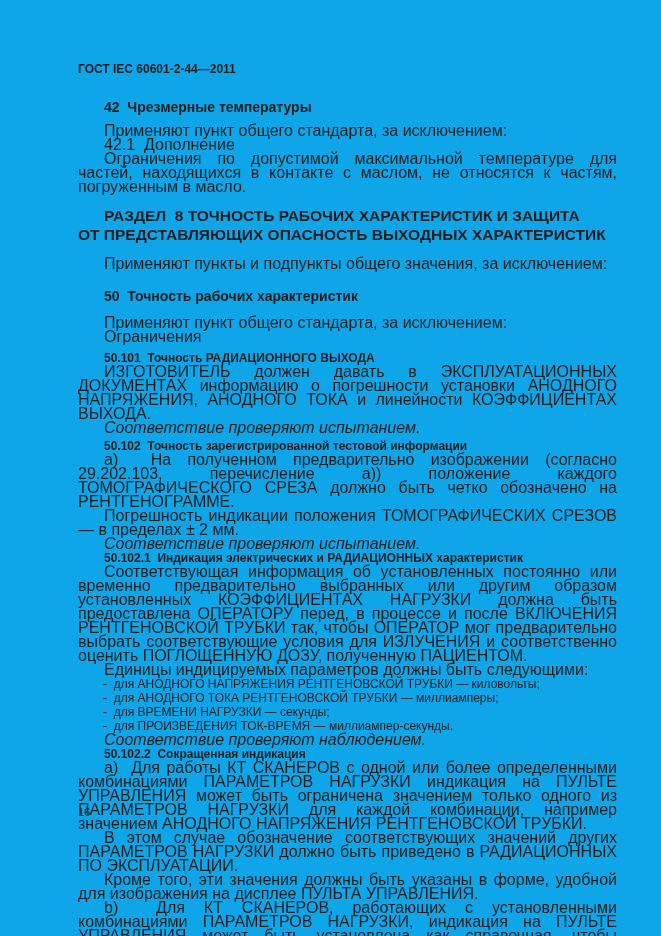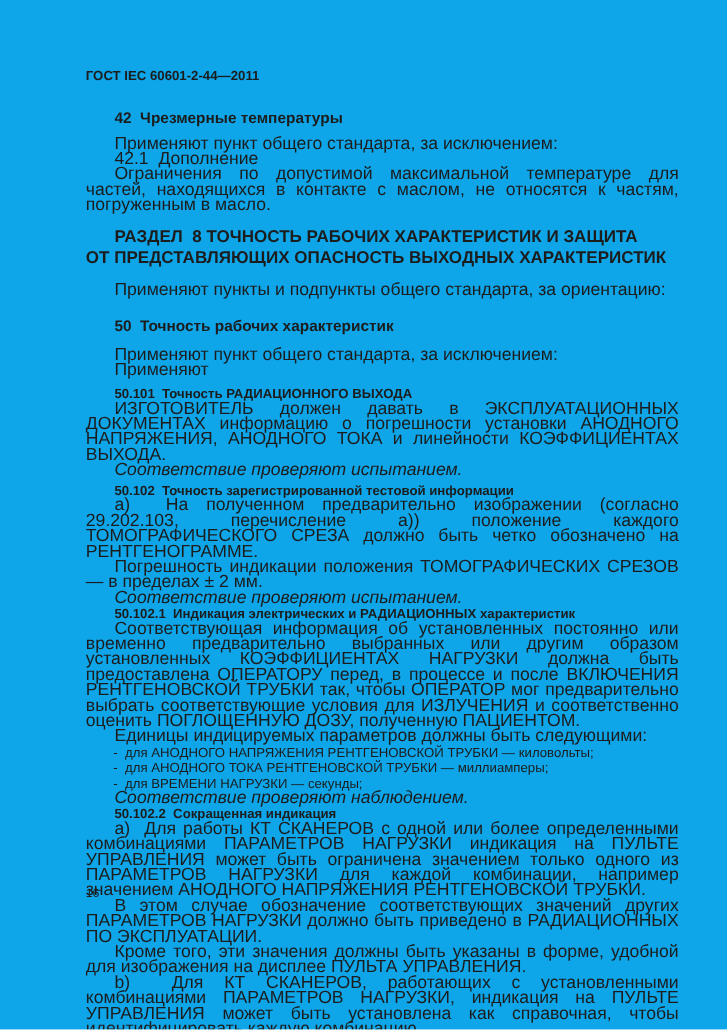--- a/index.html
+++ b/index.html
@@ -91,41 +91,42 @@
 
     <h2 class="h-main">42&nbsp; Чрезмерные температуры</h2>
     <p class="p first-after-h42">Применяют пункт общего стандарта, за исключением:</p>
     <p class="p">42.1&nbsp; Дополнение</p>
     <p class="p">Ограничения по допустимой максимальной температуре для частей, находящихся в контакте с маслом, не относятся к частям, погруженным в масло.</p>
 
     <div class="h-razdel">
       <div class="rl">РАЗДЕЛ&nbsp; 8 ТОЧНОСТЬ РАБОЧИХ ХАРАКТЕРИСТИК И ЗАЩИТА</div>
       <div>ОТ ПРЕДСТАВЛЯЮЩИХ ОПАСНОСТЬ ВЫХОДНЫХ ХАРАКТЕРИСТИК</div>
     </div>
-    <p class="p after-razdel">Применяют пункты и подпункты общего стандарта, за ориентацию:</p>
+    <p class="p after-razdel">Применяют пункты и подпункты общего значения, за исключением:</p>
 
     <h2 class="h-main h50">50&nbsp; Точность рабочих характеристик</h2>
     <p class="p first-after-h50">Применяют пункт общего стандарта, за исключением:</p>
-    <p class="p">Применяют</p>
+    <p class="p">Ограничения</p>
 
     <h3 class="h-sub sp7">50.101&nbsp; Точность РАДИАЦИОННОГО ВЫХОДА</h3>
     <p class="p">ИЗГОТОВИТЕЛЬ должен давать в ЭКСПЛУАТАЦИОННЫХ ДОКУМЕНТАХ информацию о погрешности установки АНОДНОГО НАПРЯЖЕНИЯ, АНОДНОГО ТОКА и линейности КОЭФФИЦИЕНТАХ ВЫХОДА.</p>
     <p class="p compliance">Соответствие проверяют испытанием.</p>
 
     <h3 class="h-sub sp4">50.102&nbsp; Точность зарегистрированной тестовой информации</h3>
     <p class="p">a)&nbsp; На полученном предварительно изображении (согласно 29.202.103, перечисление a)) положение каждого ТОМОГРАФИЧЕСКОГО СРЕЗА должно быть четко обозначено на РЕНТГЕНОГРАММЕ.</p>
     <p class="p">Погрешность индикации положения ТОМОГРАФИЧЕСКИХ СРЕЗОВ — в пределах ± 2 мм.</p>
     <p class="p compliance">Соответствие проверяют испытанием.</p>
 
     <h3 class="h-sub">50.102.1&nbsp; Индикация электрических и РАДИАЦИОННЫХ характеристик</h3>
     <p class="p">Соответствующая информация об установленных постоянно или временно предварительно выбранных или другим образом установленных КОЭФФИЦИЕНТАХ НАГРУЗКИ должна быть предоставлена ОПЕРАТОРУ перед, в процессе и после ВКЛЮЧЕНИЯ РЕНТГЕНОВСКОЙ ТРУБКИ так, чтобы ОПЕРАТОР мог предварительно выбрать соответствующие условия для ИЗЛУЧЕНИЯ и соответственно оценить ПОГЛОЩЕННУЮ ДОЗУ, полученную ПАЦИЕНТОМ.</p>
     <p class="p">Единицы индицируемых параметров должны быть следующими:</p>
     <div class="li">-&nbsp; для АНОДНОГО НАПРЯЖЕНИЯ РЕНТГЕНОВСКОЙ ТРУБКИ — киловольты;</div>
     <div class="li">-&nbsp; для АНОДНОГО ТОКА РЕНТГЕНОВСКОЙ ТРУБКИ — миллиамперы;</div>
     <div class="li">-&nbsp; для ВРЕМЕНИ НАГРУЗКИ — секунды;</div>
+    <div class="li">-&nbsp; для ПРОИЗВЕДЕНИЯ ТОК-ВРЕМЯ — миллиампер-секунды.</div>
     <p class="p compliance">Соответствие проверяют наблюдением.</p>
 
     <h3 class="h-sub">50.102.2&nbsp; Сокращенная индикация</h3>
     <p class="p">a)&nbsp; Для работы КТ СКАНЕРОВ с одной или более определенными комбинациями ПАРАМЕТРОВ НАГРУЗКИ индикация на ПУЛЬТЕ УПРАВЛЕНИЯ может быть ограничена значением только одного из ПАРАМЕТРОВ НАГРУЗКИ для каждой комбинации, например значением АНОДНОГО НАПРЯЖЕНИЯ РЕНТГЕНОВСКОЙ ТРУБКИ.</p>
     <p class="p">В этом случае обозначение соответствующих значений других ПАРАМЕТРОВ НАГРУЗКИ должно быть приведено в РАДИАЦИОННЫХ ПО ЭКСПЛУАТАЦИИ.</p>
     <p class="p">Кроме того, эти значения должны быть указаны в форме, удобной для изображения на дисплее ПУЛЬТА УПРАВЛЕНИЯ.</p>
     <p class="p">b)&nbsp; Для КТ СКАНЕРОВ, работающих с установленными комбинациями ПАРАМЕТРОВ НАГРУЗКИ, индикация на ПУЛЬТЕ УПРАВЛЕНИЯ может быть установлена как справочная, чтобы идентифицировать каждую комбинацию.</p>
 
   </div>
 

